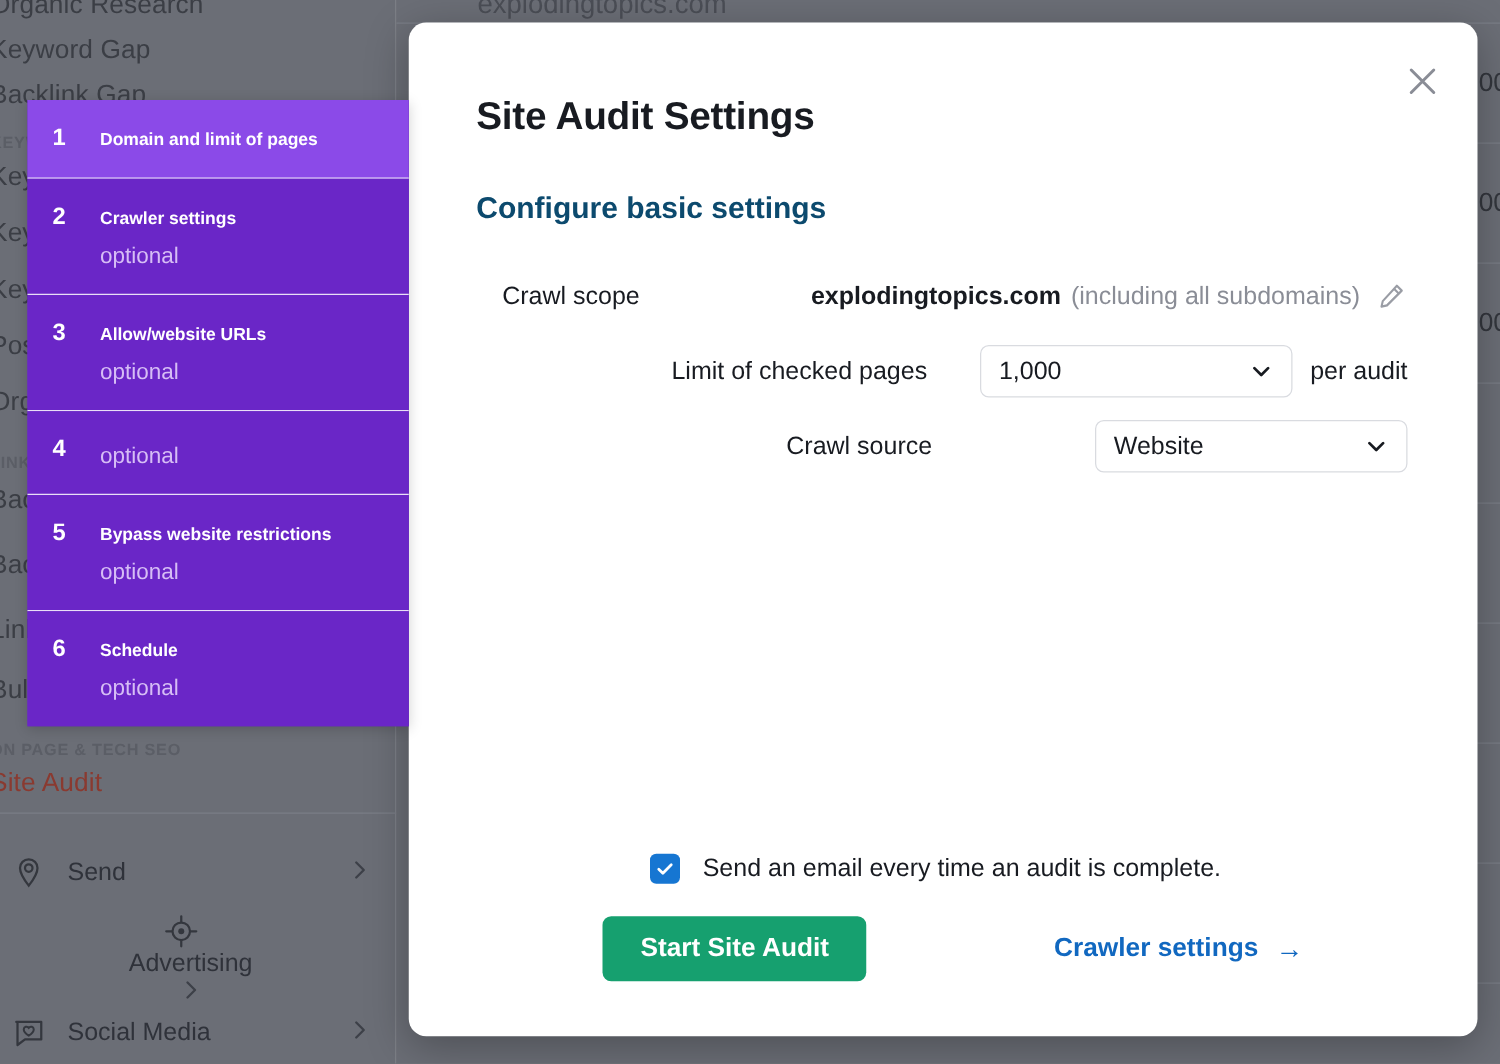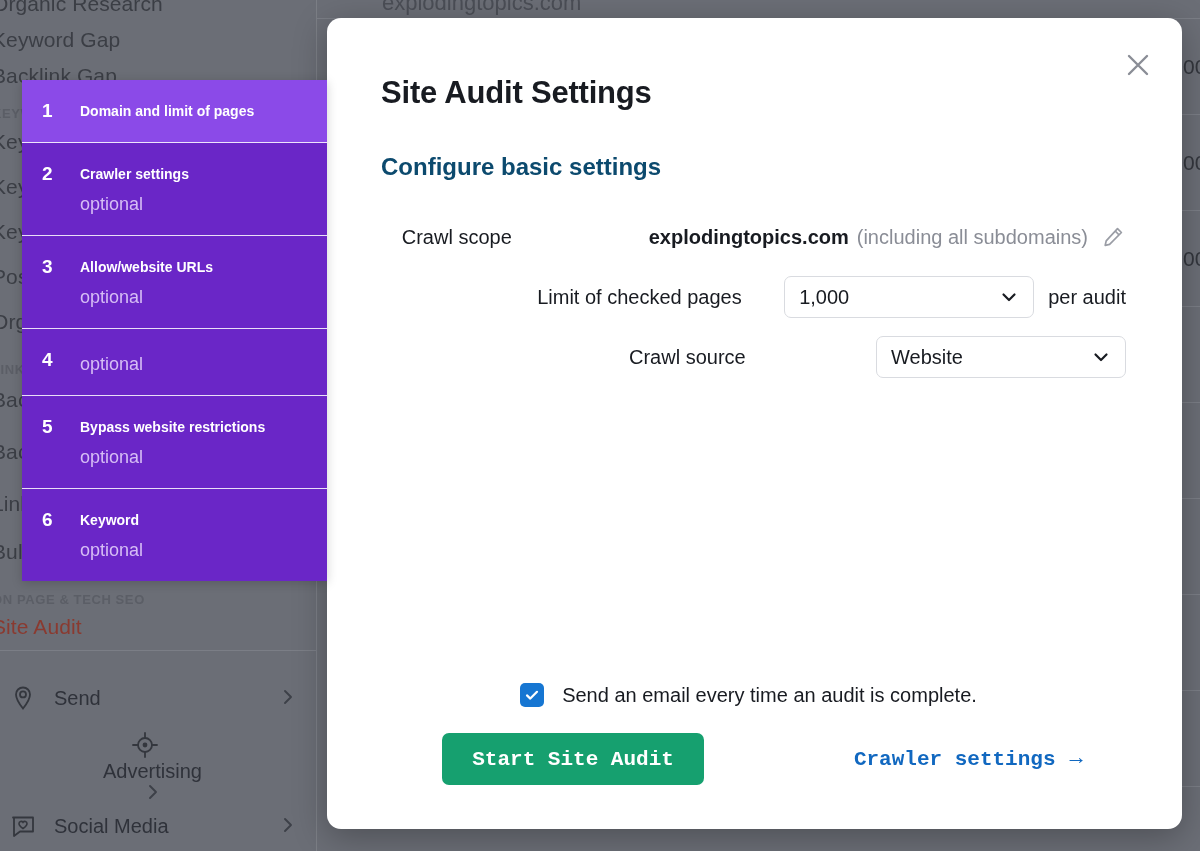--- a/index.html
+++ b/index.html
@@ -150,21 +150,20 @@
   .checkbox {
     width: 24px; height: 24px; border-radius: 5px; background: #1676d2;
     display: flex; align-items: center; justify-content: center;
     margin-right: 18px; flex: 0 0 24px; cursor: pointer;
   }
   .email-label { font-size: 20px; color: #181b21; }
 
   .actions {
     display: flex; align-items: center; justify-content: center;
     padding-left: 28px;
-    font-family: Liberation Mono, monospace;
   }
   .btn-primary {
     background: #16a06f; color: #fff; border: none; border-radius: 7px;
     font-family: inherit; font-size: 21px; font-weight: 700;
     padding: 0 30px; height: 52px; cursor: pointer;
   }
   .link-next {
     display: flex; align-items: center; gap: 14px;
     margin-left: 150px; color: #1168c0; font-size: 21px; font-weight: 700;
     cursor: pointer;
@@ -384,20 +383,20 @@
         <div class="step">
           <div class="step-num">5</div>
           <div class="step-body">
             <div class="step-title">Bypass website restrictions</div>
             <div class="step-opt">optional</div>
           </div>
         </div>
         <div class="step">
           <div class="step-num">6</div>
           <div class="step-body">
-            <div class="step-title">Keyword</div>
+            <div class="step-title">Schedule</div>
             <div class="step-opt">optional</div>
           </div>
         </div>
       </div>
   </div>
 
 </div>
 
 </body></html>

